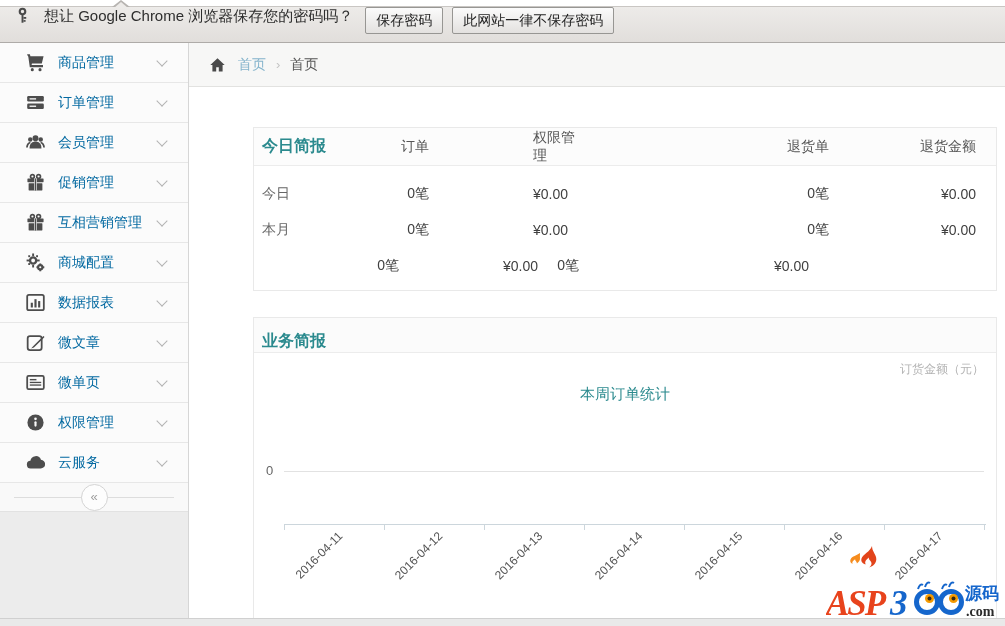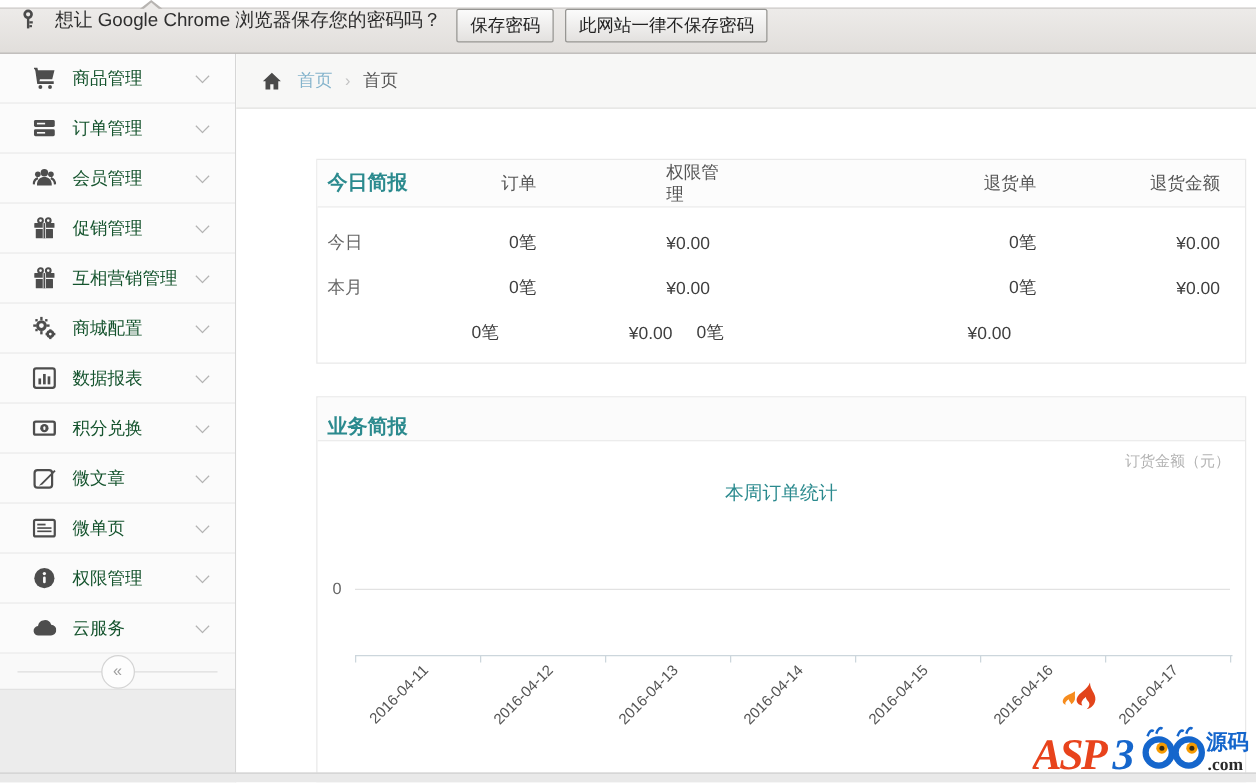--- a/index.html
+++ b/index.html
@@ -24,21 +24,21 @@
   .ib-btn + .ib-btn{margin-left:9px;}
   
   .shell{display:flex;height:583px;}
   
   .sidebar{width:189px;box-sizing:border-box;background:#fbfbfb;
            border-right:1px solid #d6d6d6;display:flex;flex-direction:column;}
   .side-item{height:39px;border-bottom:1px solid #e7e7e7;display:flex;align-items:center;
              padding-left:26px;cursor:pointer;background:#fbfbfb;}
   .s-icon{width:19px;height:19px;flex:0 0 19px;}
   .s-icon svg{width:19px;height:19px;display:block;}
-  .s-label{margin-left:13px;font-size:14px;color:#14532d;}
+  .s-label{margin-left:13px;font-size:14px;color:#0369a1;}
   .chev{margin-left:auto;margin-right:22px;width:7px;height:7px;
         border-right:1.5px solid #b3b3b3;border-bottom:1.5px solid #b3b3b3;
         transform:rotate(45deg);margin-top:-4px;}
   .collapse-row{height:28px;position:relative;display:flex;align-items:center;
                 justify-content:center;background:#f9f9f9;border-bottom:1px solid #e2e2e2;}
   .c-line{position:absolute;left:14px;right:14px;top:50%;border-top:1px solid #ddd;}
   .collapse-btn{position:relative;z-index:2;width:27px;height:27px;border-radius:50%;
                 border:1px solid #d4d4d4;background:#fdfdfd;color:#9f9f9f;font-size:13px;
                 line-height:24px;text-align:center;padding:0;cursor:pointer;font-family:inherit;}
   .side-fill{flex:1;background:#ececec;}
@@ -205,31 +205,20 @@
               <rect x="7.1" y="5.2" width="1.8" height="7"></rect>
               <rect x="10.2" y="6.8" width="1.8" height="5.4"></rect>
             </svg>
           </span>
           <span class="s-label">数据报表</span>
           <span class="chev"></span>
         </div>
         <div class="side-item">
           <span class="s-icon">
             <svg viewBox="0 0 16 16" fill="#4d4d4d">
-              <rect x="1" y="3.6" width="14" height="8.8" rx="1.2" fill="none" stroke="#4d4d4d" stroke-width="1.6"></rect>
-              <circle cx="8" cy="8" r="2.8"></circle>
-              <rect x="7.3" y="6.7" width="1.4" height="2.6" rx=".7" fill="#fbfbfb"></rect>
-            </svg>
-          </span>
-          <span class="s-label">积分兑换</span>
-          <span class="chev"></span>
-        </div>
-        <div class="side-item">
-          <span class="s-icon">
-            <svg viewBox="0 0 16 16" fill="#4d4d4d">
               <rect x="1.4" y="2.6" width="11.8" height="11.8" rx="2" fill="none" stroke="#4d4d4d" stroke-width="1.5"></rect>
               <path d="M5.8 11.4l6.9-6.9 2-2 .9.9-2 2-6.9 6.9-2.4.8z"></path>
             </svg>
           </span>
           <span class="s-label">微文章</span>
           <span class="chev"></span>
         </div>
         <div class="side-item">
           <span class="s-icon">
             <svg viewBox="0 0 16 16" fill="#4d4d4d">

